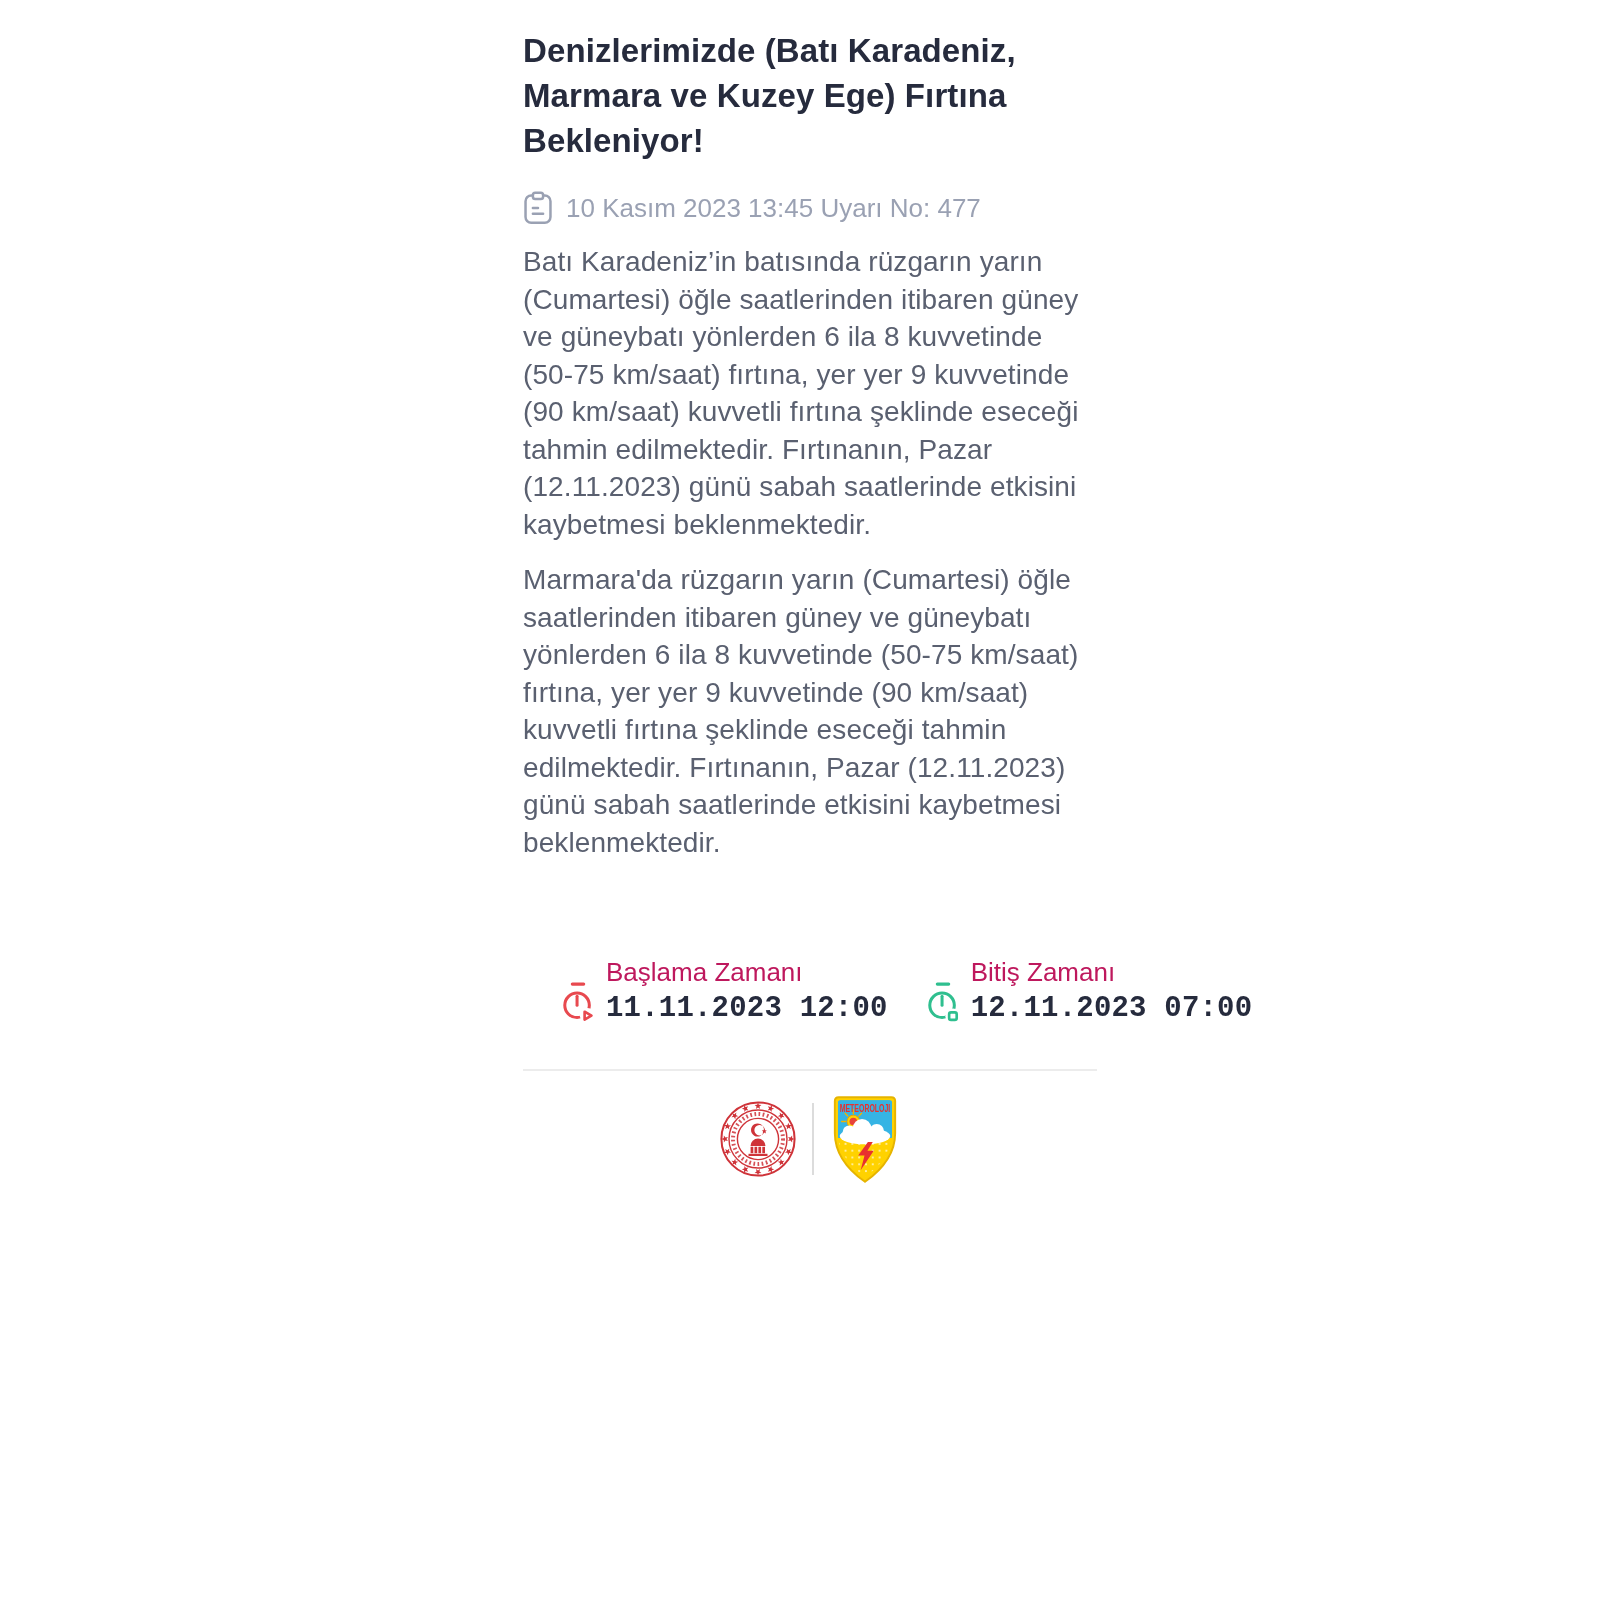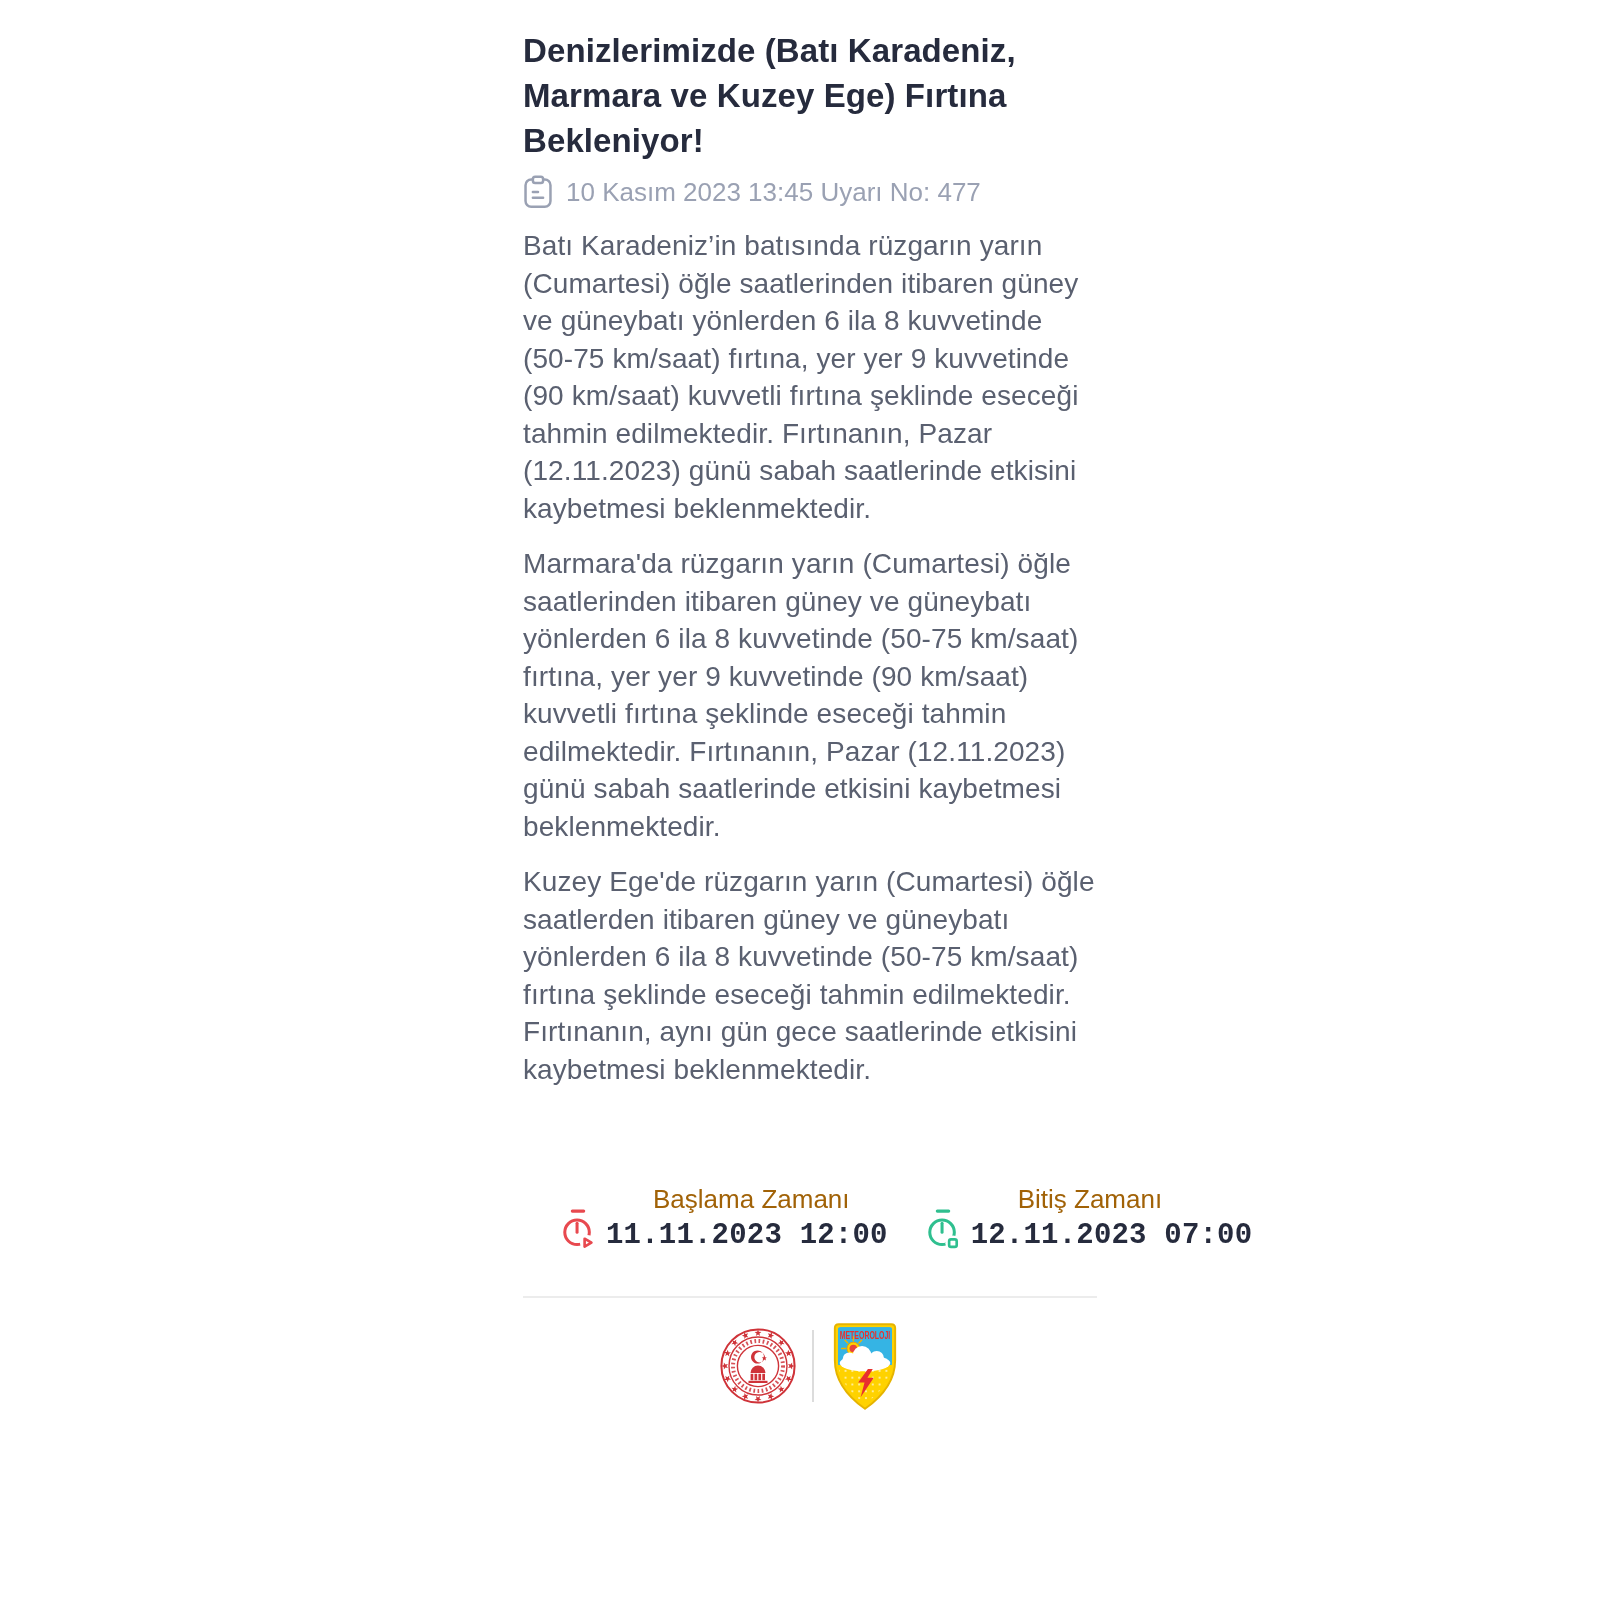--- a/index.html
+++ b/index.html
@@ -10,34 +10,34 @@
   }
   .page { width: 1620px; height: 1376px; position: relative; }
   .article { width: 574px; margin: 0 auto; padding-top: 28px; }
 
   .title {
     margin: 0; color: #262b3d; font-size: 33px; line-height: 45px;
     font-weight: 700; letter-spacing: 0.1px;
   }
 
   .meta {
-    margin-top: 12px; display: flex; align-items: center; gap: 13px;
+    margin-top: 28px; display: flex; align-items: center; gap: 13px;
     color: #9aa1b3; font-size: 26px;
   }
   .meta svg { flex: 0 0 auto; display: block; }
 
   .body-par {
     margin: 18px 0 0 0; color: #5a6070; font-size: 28px; line-height: 37.5px;
     letter-spacing: 0.1px;
   }
 
   .times { display: flex; gap: 38px; margin-top: 96px; padding-left: 38px; }
   .time-group { display: flex; align-items: flex-end; gap: 11px; }
   .time-group svg { display: block; margin-bottom: 1px; }
-  .time-label { color: #a16207; font-size: 26px; line-height: 30px; white-space: nowrap; margin-left: 47px; }
+  .time-label { color: #be185d; font-size: 26px; line-height: 30px; white-space: nowrap; }
   .time-value { color: #262b3d; font-size: 29px; font-weight: 700; margin-top: 5px; white-space: nowrap; letter-spacing: 0.2px; font-family: Liberation Mono, monospace; }
 
   .divider {
     border: none; border-top: 2px solid #ececec; margin: 44px 0 0 0; width: 574px;
   }
 
   .logos { margin-top: 22px; display: flex; justify-content: center; align-items: center; gap: 15px; }
   .logos svg { display: block; }
   .logo-divider { width: 2px; height: 72px; background: #dcdcdc; }
 </style>
@@ -56,21 +56,20 @@
           <rect x="8.5" y="1.5" width="9" height="5.5" rx="2" fill="#ffffff" stroke="#9aa1b3" stroke-width="2.2"></rect>
           <line x1="8.5" y1="15" x2="13" y2="15" stroke="#9aa1b3" stroke-width="2.2" stroke-linecap="round"></line>
           <line x1="8.5" y1="20" x2="17.5" y2="20" stroke="#9aa1b3" stroke-width="2.2" stroke-linecap="round"></line>
         </svg>
       </span>
       <span>10 Kasım 2023 13:45 Uyarı No: 477</span>
     </div>
 
     <p class="body-par">Batı Karadeniz’in batısında rüzgarın yarın (Cumartesi) öğle saatlerinden itibaren güney ve güneybatı yönlerden 6 ila 8 kuvvetinde (50-75 km/saat) fırtına, yer yer 9 kuvvetinde (90 km/saat) kuvvetli fırtına şeklinde eseceği tahmin edilmektedir. Fırtınanın, Pazar (12.11.2023) günü sabah saatlerinde etkisini kaybetmesi beklenmektedir.</p>
     <p class="body-par">Marmara'da rüzgarın yarın (Cumartesi) öğle saatlerinden itibaren güney ve güneybatı yönlerden 6 ila 8 kuvvetinde (50-75 km/saat) fırtına, yer yer 9 kuvvetinde (90 km/saat) kuvvetli fırtına şeklinde eseceği tahmin edilmektedir. Fırtınanın, Pazar (12.11.2023) günü sabah saatlerinde etkisini kaybetmesi beklenmektedir.</p>
-    <p class="body-par">Kuzey Ege'de rüzgarın yarın (Cumartesi) öğle saatlerden itibaren güney ve güneybatı yönlerden 6 ila 8 kuvvetinde (50-75 km/saat) fırtına şeklinde eseceği tahmin edilmektedir. Fırtınanın, aynı gün gece saatlerinde etkisini kaybetmesi beklenmektedir.</p>
 
     <div class="times">
       <div class="time-group">
         <span>
           <svg width="34" height="45" viewBox="0 0 36 46" fill="none">
             <line x1="12" y1="4.5" x2="24" y2="4.5" stroke="#e8494f" stroke-width="3.4" stroke-linecap="round"></line>
             <circle cx="17" cy="27" r="13" stroke="#e8494f" stroke-width="3.2"></circle>
             <line x1="17" y1="27" x2="17" y2="17.5" stroke="#e8494f" stroke-width="3.2" stroke-linecap="round"></line>
             <circle cx="28" cy="38" r="8" fill="#ffffff"></circle>
             <path d="M25 33.8 L32.2 38 L25 42.2 Z" stroke="#e8494f" stroke-width="2.8" stroke-linejoin="round" fill="none"></path>

